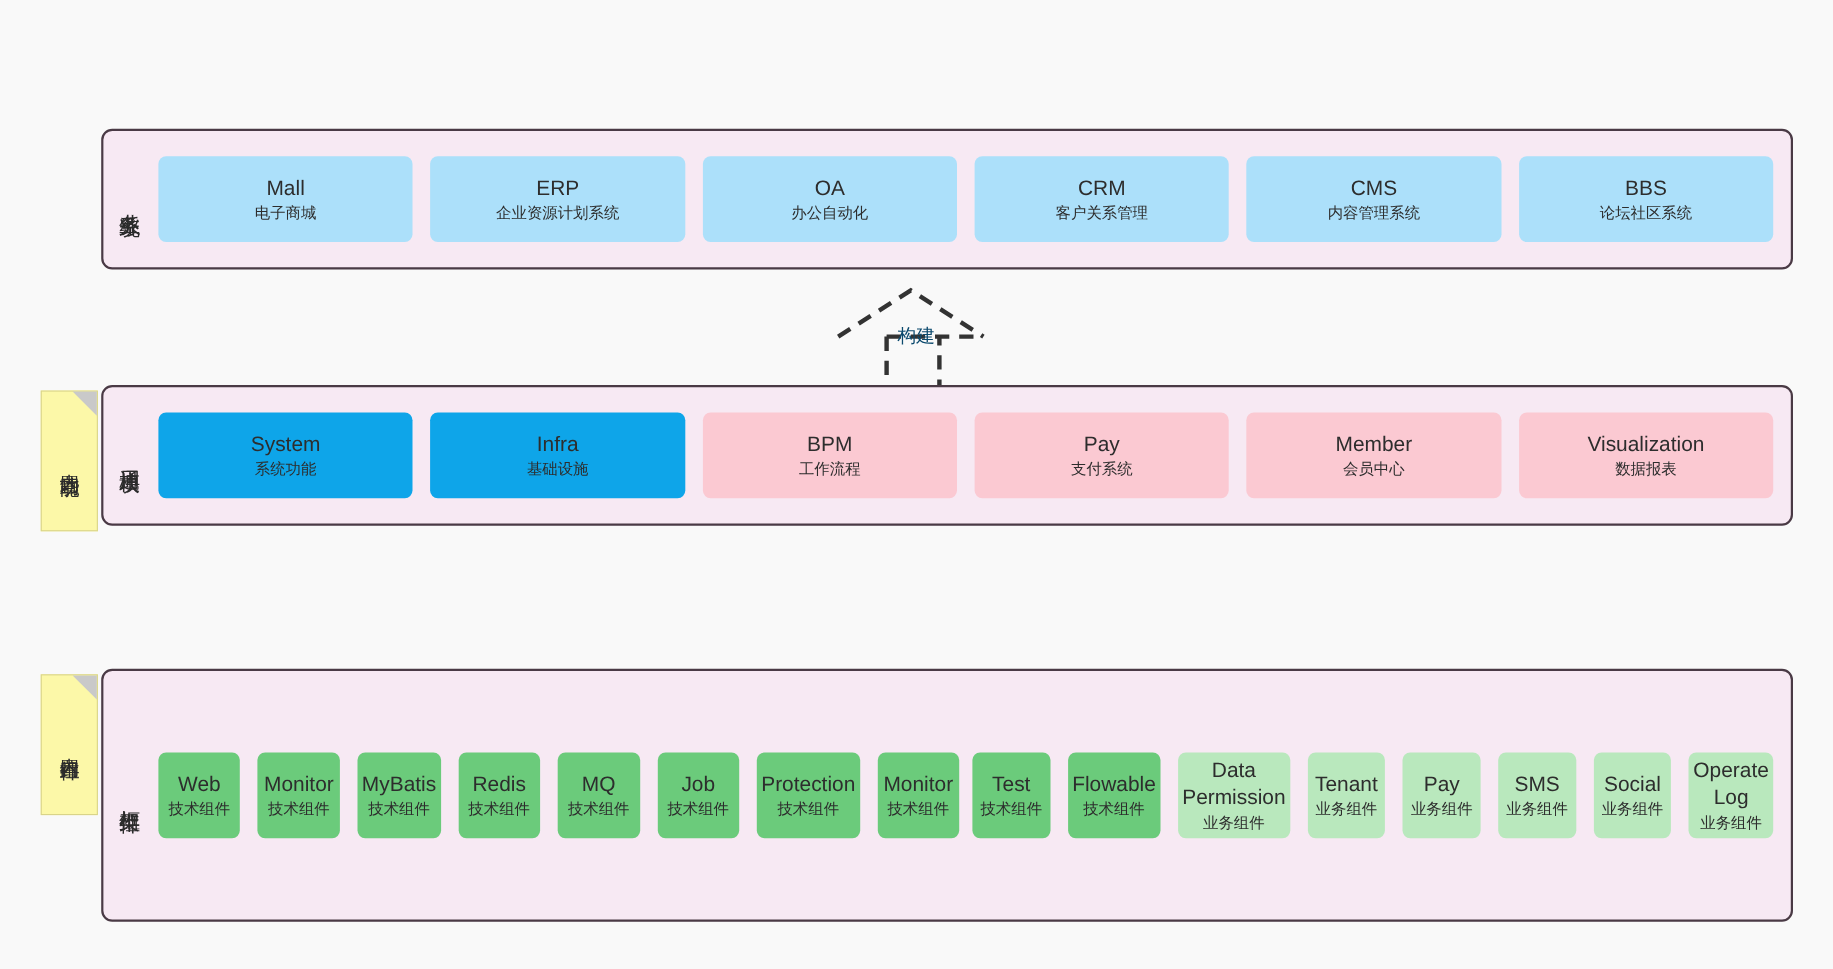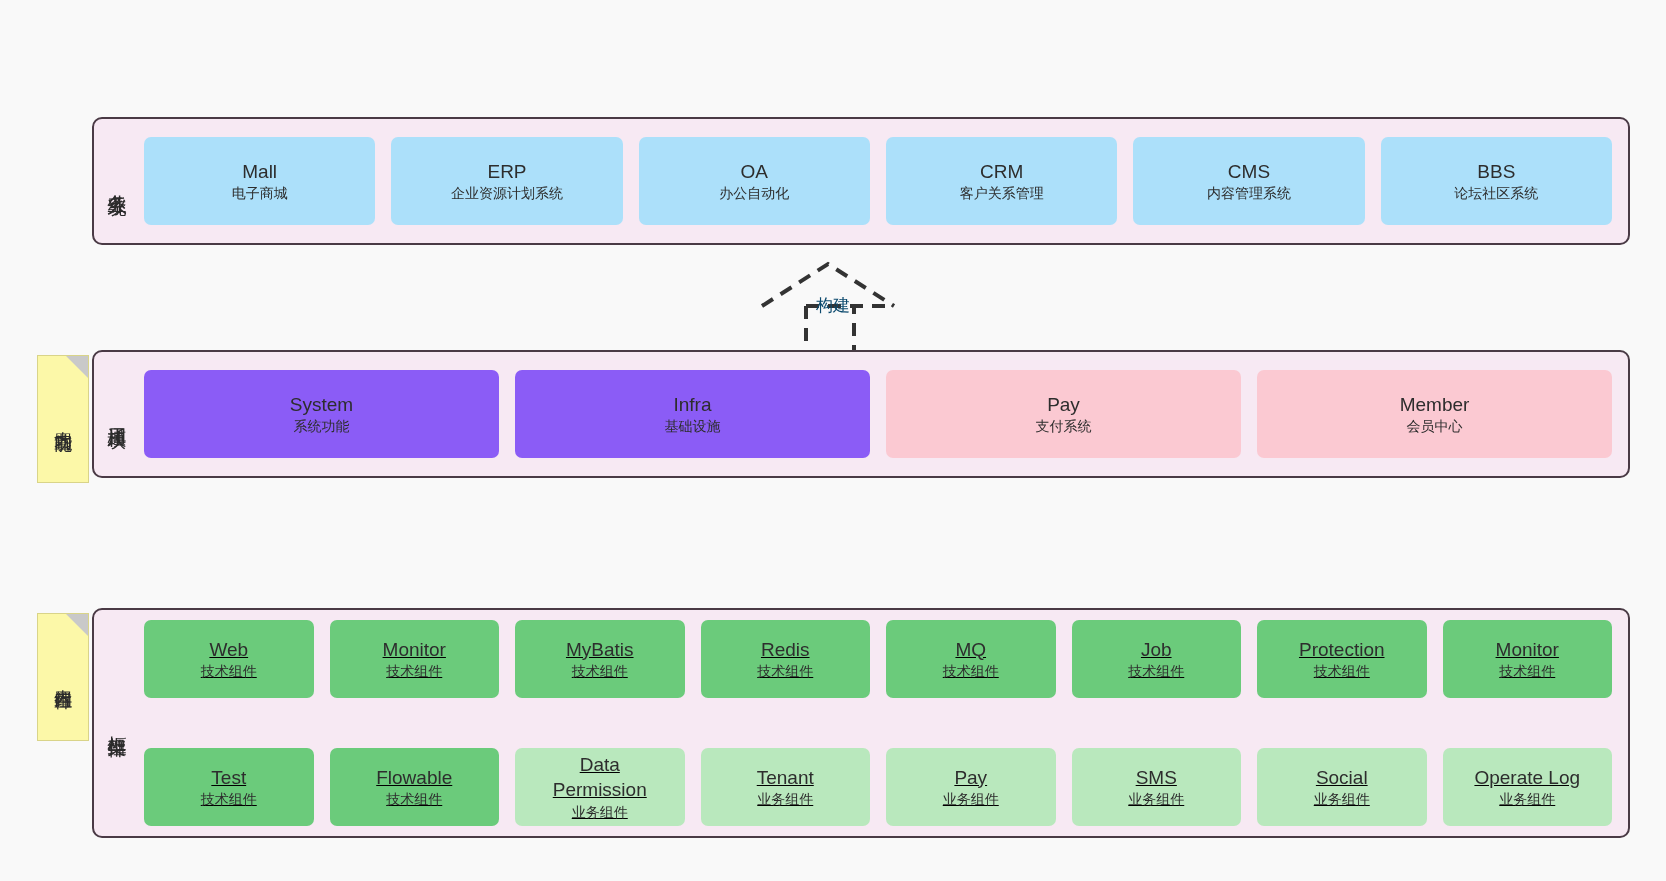--- a/index.html
+++ b/index.html
@@ -35,24 +35,23 @@
     user-select: none;
   }
   .layer-body {
     flex: 1 1 auto;
     display: flex;
     align-items: center;
     gap: 16px;
     padding: 10px 16px 10px 4px;
   }
   .layer-body.two-rows {
-    flex-direction: column;
-    justify-content: space-between;
+    flex-direction: row;
+    justify-content: flex-end;
     gap: 12px;
-    text-decoration: underline;
   }
   .row {
     display: flex;
     width: 100%;
     gap: 16px;
     align-items: stretch;
   }
 
   
   .card {
@@ -63,25 +62,25 @@
     align-items: center;
     justify-content: center;
     text-align: center;
     color: #2d2d2d;
     line-height: 1.3;
     padding: 6px 4px;
     user-select: none;
   }
   .card .t1 { font-size: 19px; }
   .card .t2 { font-size: 14px; }
-  .card.h-big { height: 88px; }
+  .card.h-big { height: 78px; }
   .card.h-std { height: 78px; }
 
   .c-blue       { background: #ace0fa; }
-  .c-red        { background: #8b5cf6; justify-content: center; }
+  .c-red        { background: #0ea5e9; justify-content: center; }
   .c-pink       { background: #fbc9d2; }
   .c-green      { background: #6bcb7b; }
   .c-lightgreen { background: #b9e8bd; }
 
   
   .note {
     position: absolute;
     background: #fcf8a8;
     border: 1px solid #d9d489;
     display: flex;
@@ -169,26 +168,34 @@
     <div class="layer-body">
       <div class="card c-red h-big">
         <span class="t1">System</span>
         <span class="t2">系统功能</span>
       </div>
       <div class="card c-red h-big">
         <span class="t1">Infra</span>
         <span class="t2">基础设施</span>
       </div>
       <div class="card c-pink h-big">
+        <span class="t1">BPM</span>
+        <span class="t2">工作流程</span>
+      </div>
+      <div class="card c-pink h-big">
         <span class="t1">Pay</span>
         <span class="t2">支付系统</span>
       </div>
       <div class="card c-pink h-big">
         <span class="t1">Member</span>
         <span class="t2">会员中心</span>
+      </div>
+      <div class="card c-pink h-big">
+        <span class="t1">Visualization</span>
+        <span class="t2">数据报表</span>
       </div>
     </div>
   </div>
 
 
   <div class="note" style="left:37px; top:613px; width:52px; height:128px;">
     <span class="fold"></span>
     <span>内置组件</span>
   </div>
 

